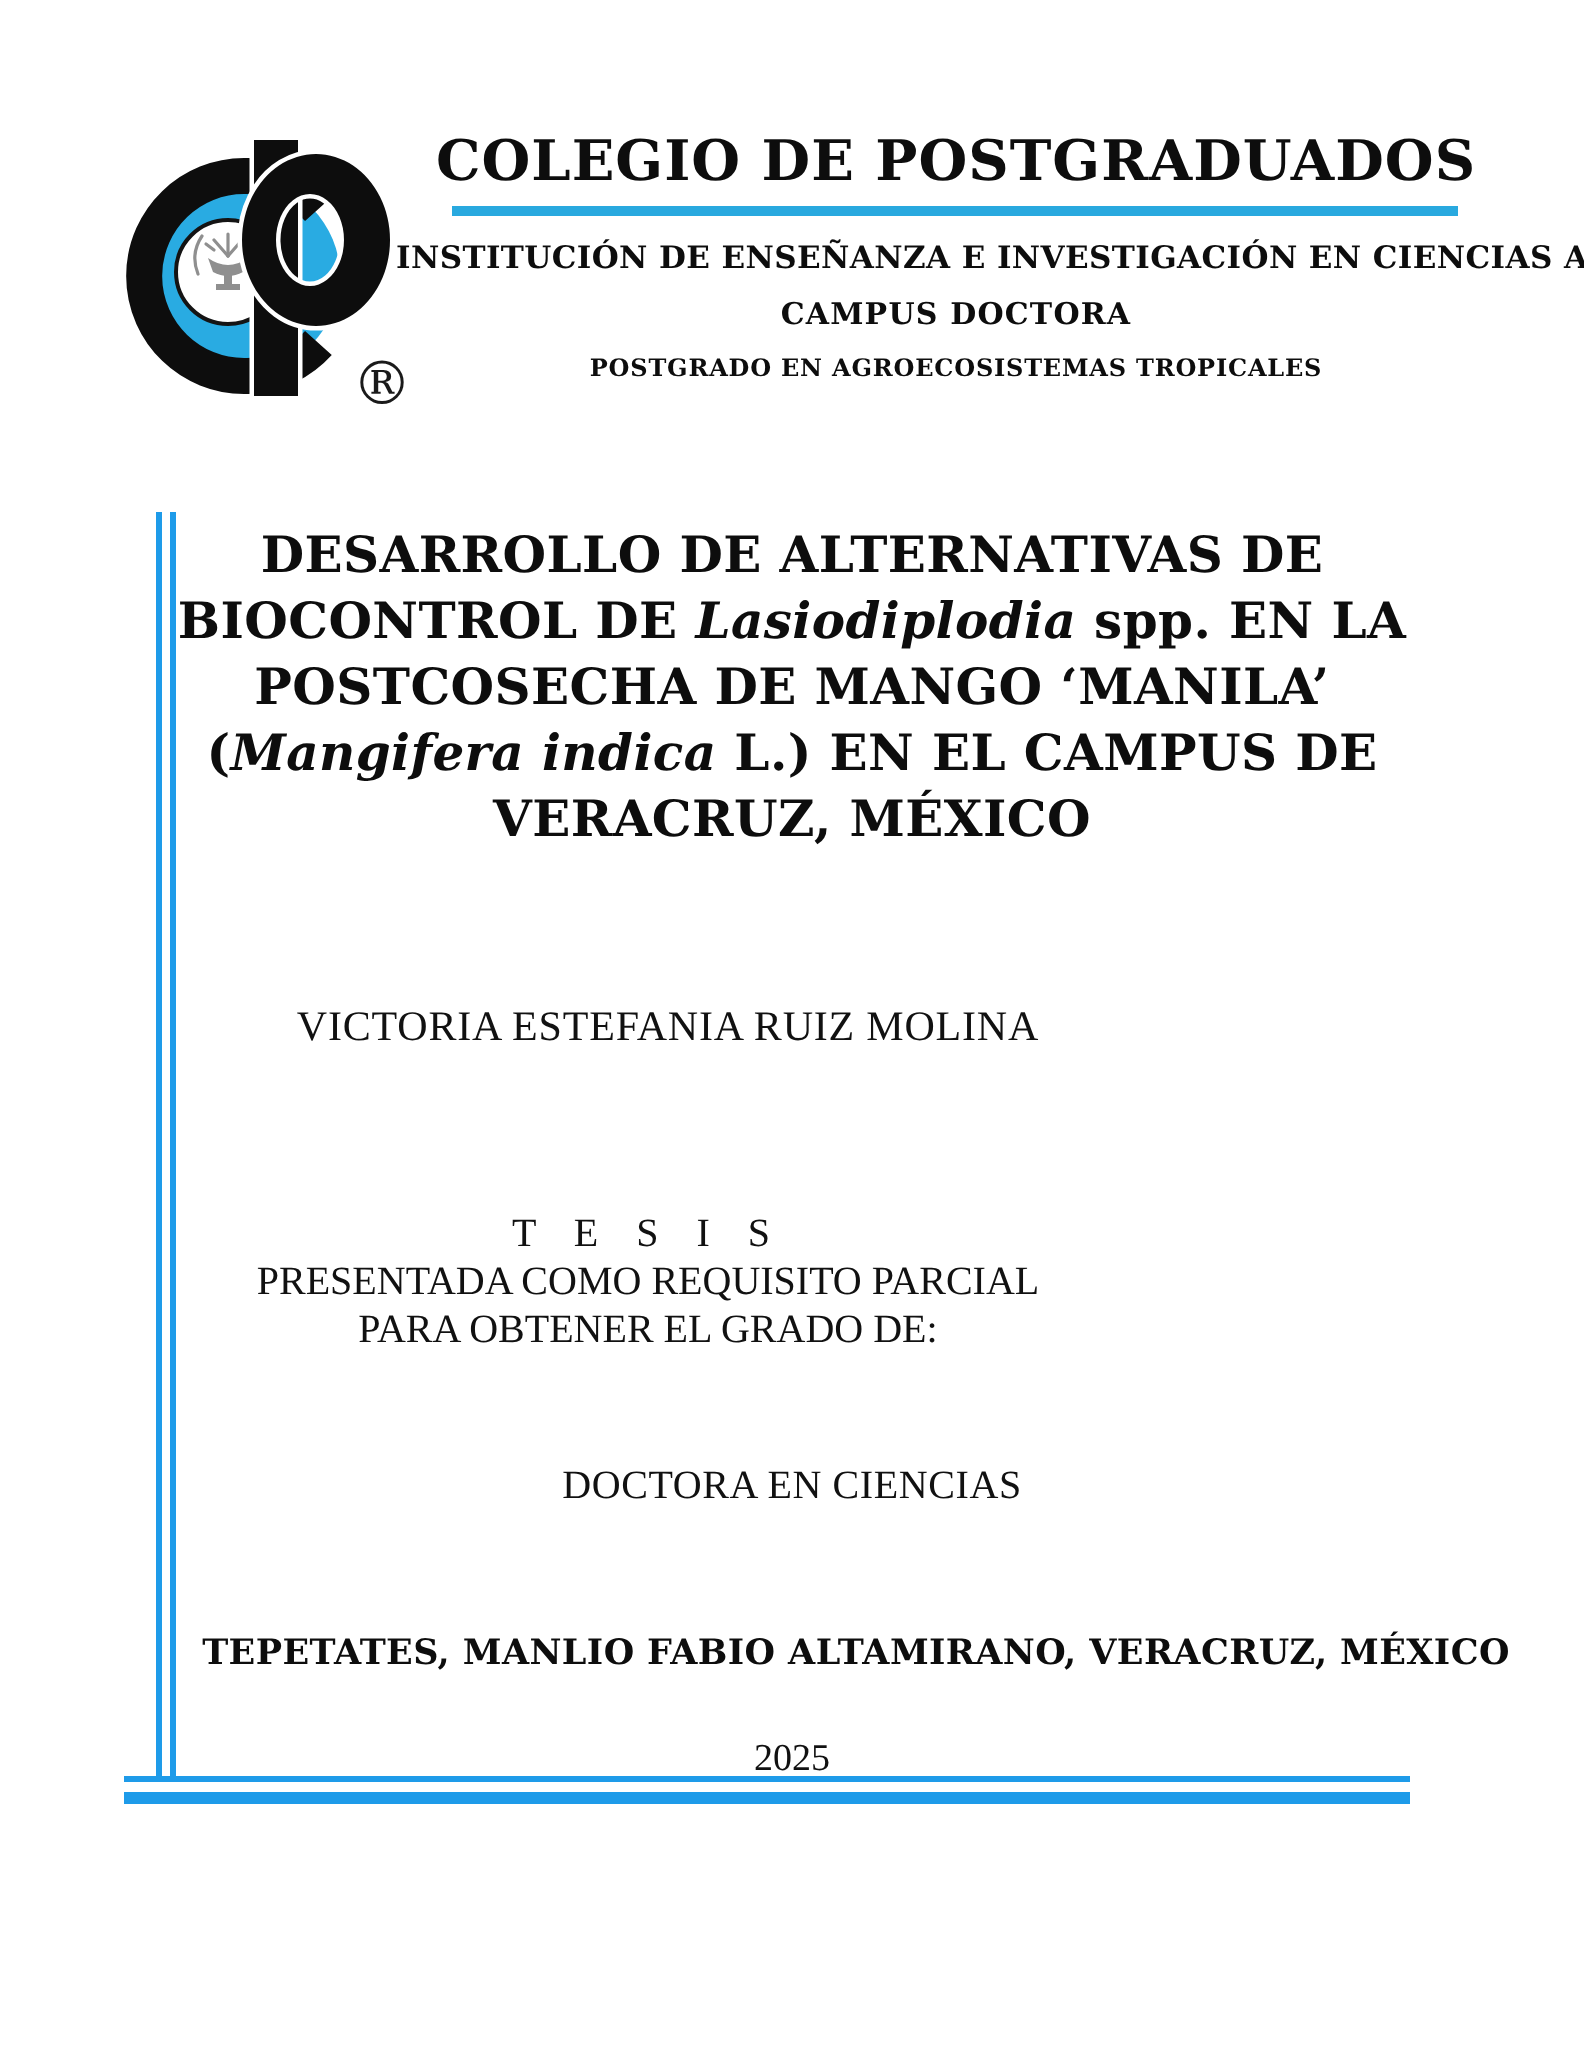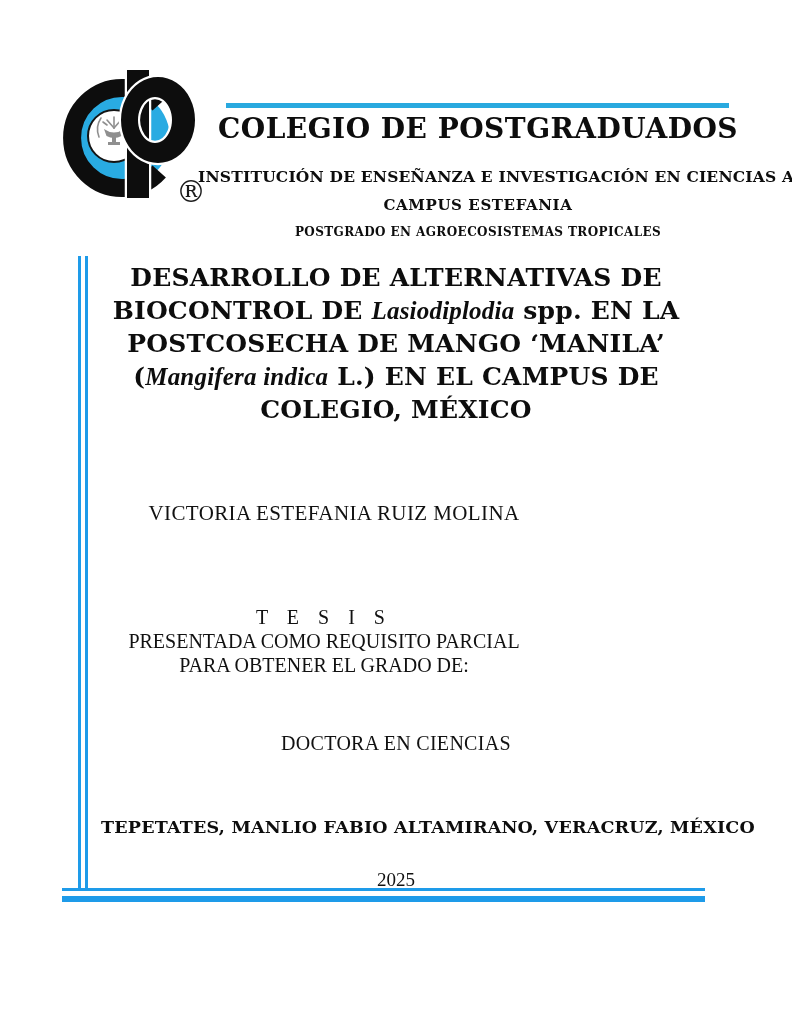--- a/index.html
+++ b/index.html
@@ -15,34 +15,34 @@
     width:792px;height:1024px;
     background:#ffffff;
     overflow:hidden;
     color:var(--ink);
     font-family:"DejaVu Serif",serif;
   }
   .abs{position:absolute;}
   
   .logo{left:54px;top:56px;width:156px;height:164px;}
   
-  .hline{left:198px;width:560px;text-align:center;font-weight:700;color:var(--ink);margin-top:48px;}
+  .hline{left:198px;width:560px;text-align:center;font-weight:700;color:var(--ink);}
   .org-name{top:64px;font-size:28px;letter-spacing:0.5px;white-space:nowrap;}
   .org-rule{left:226px;top:103px;width:503px;height:5px;background:var(--rule-cyan);}
   .org-sub1{top:119px;font-size:15.5px;letter-spacing:0.2px;white-space:nowrap;}
   .org-sub2{top:148px;font-size:15px;letter-spacing:0.6px;}
   .org-sub3{top:177px;font-size:12px;letter-spacing:0.4px;}
   
   .main-title{
     left:84px;top:261px;width:624px;
     text-align:center;font-weight:700;
     font-size:25px;line-height:33px;letter-spacing:0.2px;
   }
   .main-title .t-line{display:block;}
-  .ital{font-style:italic;font-family:Liberation Serif, serif;}
+  .ital{font-style:italic;}
   
   .times{font-family:"Liberation Serif",serif;color:#111;}
   .author{left:0;top:501px;width:668px;text-align:center;font-size:21px;letter-spacing:0.4px;}
   .thesis-block{left:0;top:605px;width:648px;text-align:center;font-size:20px;line-height:24px;}
   .tesis-word{letter-spacing:7px;}
   .degree{left:0;top:732px;width:792px;text-align:center;font-size:20px;letter-spacing:0.3px;}
   .location{left:0;top:817px;width:792px;text-align:center;font-weight:700;font-size:17.5px;letter-spacing:0.2px;margin-left:32px;}
   .year{left:0;top:869px;width:792px;text-align:center;font-size:19px;}
   
   .v-line{
@@ -87,29 +87,29 @@
         <path fill-rule="evenodd" d="M104 21 a37 43 0 1 0 0.01 0 Z M101 41 a17 23 0 1 1 -0.01 0 Z"></path>
       </g>
 
       <text x="137" y="146" font-size="30" fill="#1a1a1a" text-anchor="middle" style="font-family:'DejaVu Serif',serif">®</text>
     </svg>
   </div>
 
   <div class="abs hline org-name">COLEGIO DE POSTGRADUADOS</div>
   <div class="abs org-rule"></div>
   <div class="abs hline org-sub1">INSTITUCIÓN DE ENSEÑANZA E INVESTIGACIÓN EN CIENCIAS AGRÍCOLAS</div>
-  <div class="abs hline org-sub2">CAMPUS ESTEFANIA</div>
+  <div class="abs hline org-sub2">CAMPUS DOCTORA</div>
   <div class="abs hline org-sub3">POSTGRADO EN AGROECOSISTEMAS TROPICALES</div>
 
   <div class="abs main-title">
     <span class="t-line">DESARROLLO DE ALTERNATIVAS DE</span>
     <span class="t-line"><span>BIOCONTROL DE </span><span class="ital">Lasiodiplodia</span><span> spp. EN LA</span></span>
     <span class="t-line">POSTCOSECHA DE MANGO ‘MANILA’</span>
     <span class="t-line"><span>(</span><span class="ital">Mangifera indica</span><span> L.) EN EL CAMPUS DE</span></span>
-    <span class="t-line">COLEGIO, MÉXICO</span>
+    <span class="t-line">VERACRUZ, MÉXICO</span>
   </div>
 
   <div class="abs times author">VICTORIA ESTEFANIA RUIZ MOLINA</div>
 
   <div class="abs times thesis-block">
     <div class="tesis-word">T E S I S</div>
     <div>PRESENTADA COMO REQUISITO PARCIAL</div>
     <div>PARA OBTENER EL GRADO DE:</div>
   </div>
 

